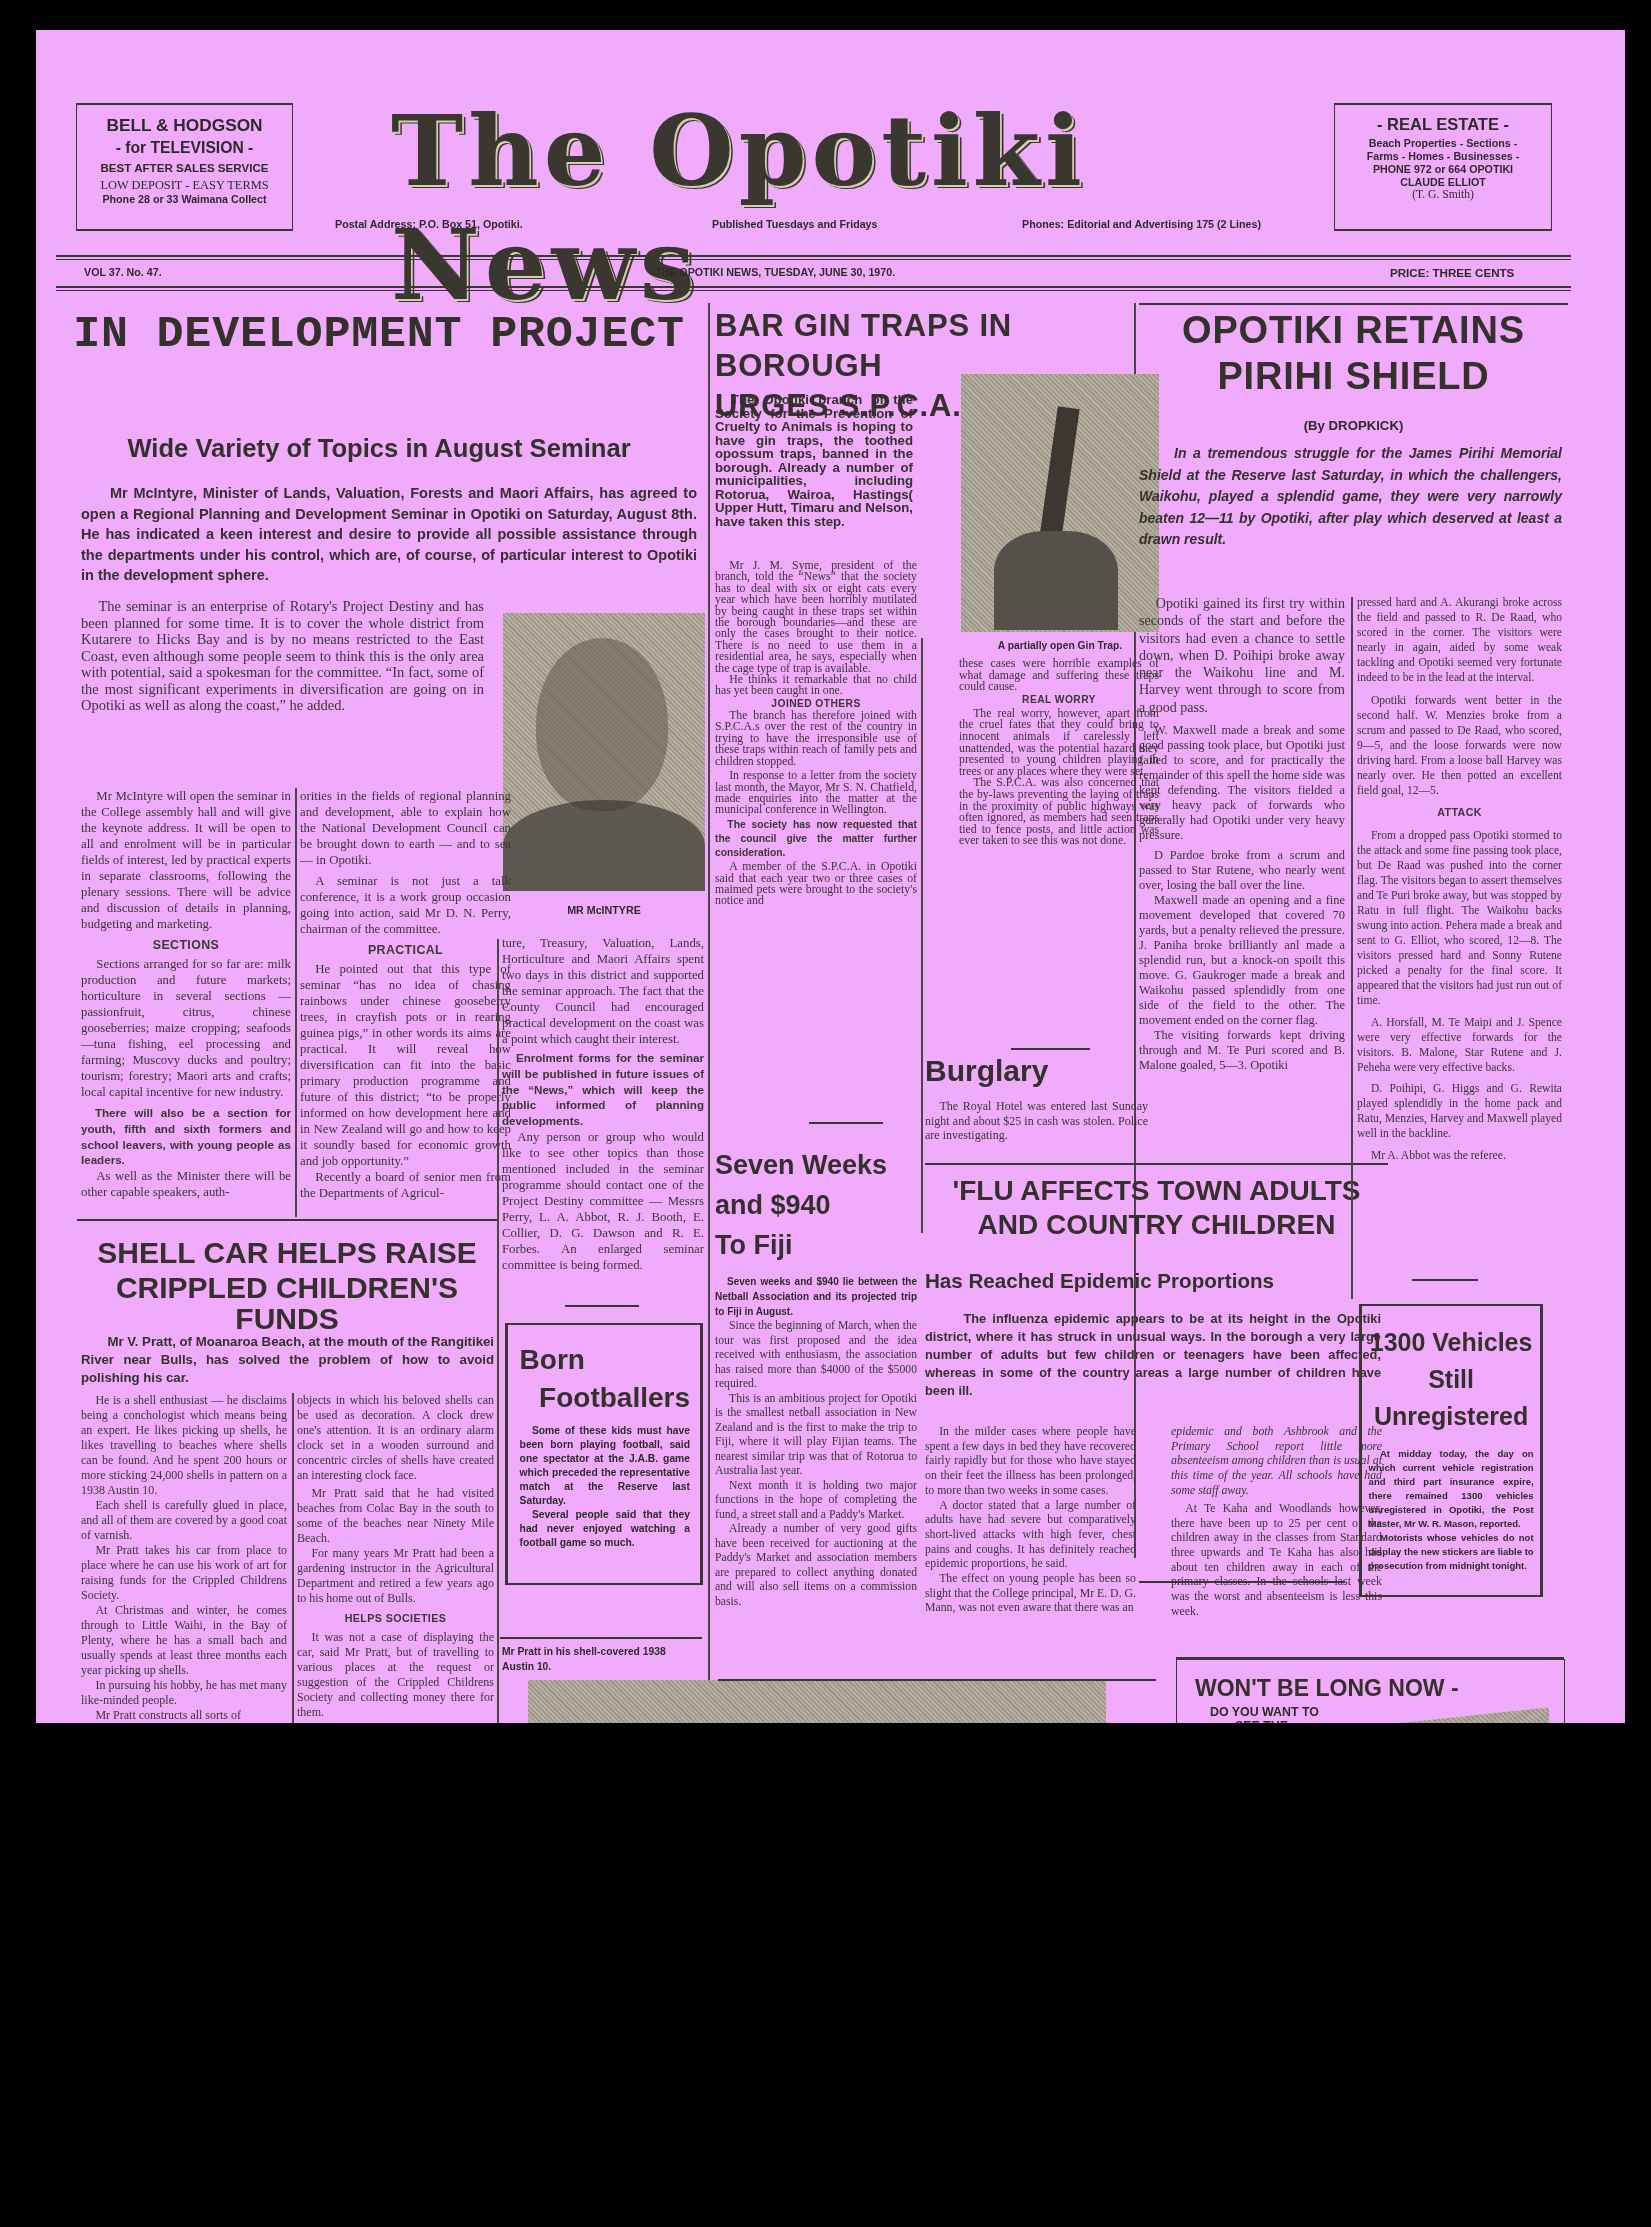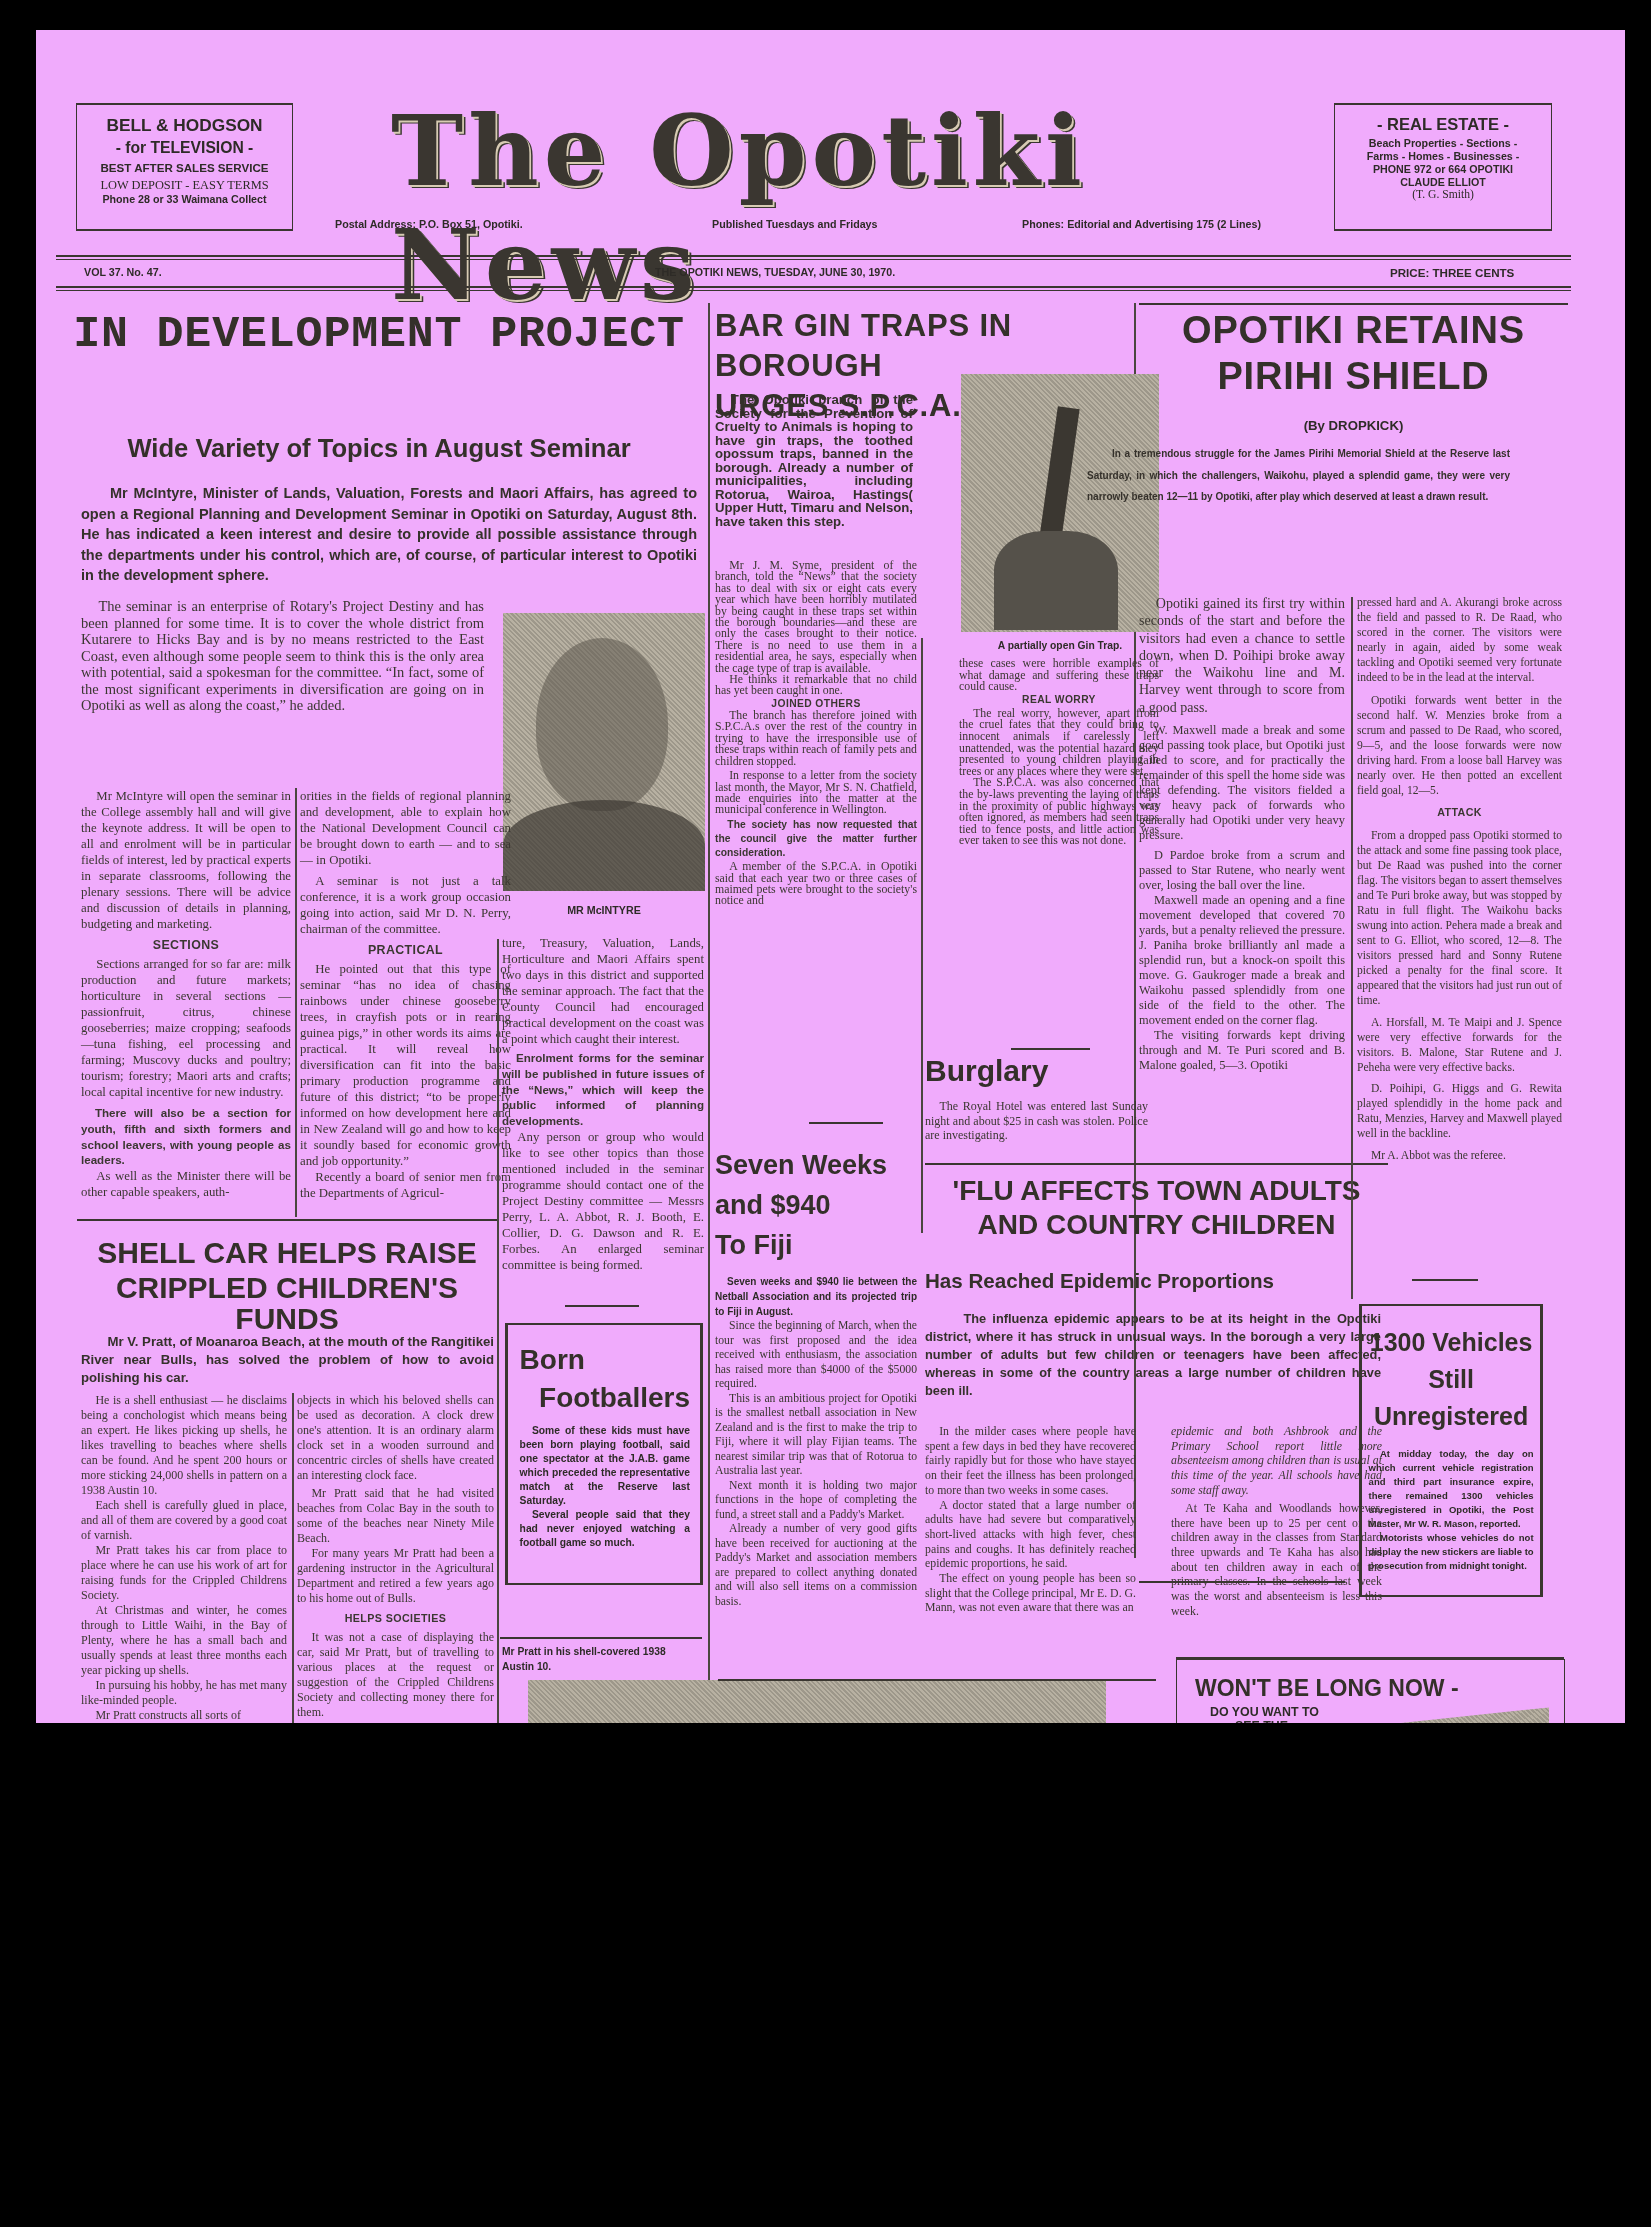--- a/index.html
+++ b/index.html
@@ -197,21 +197,21 @@
     <p style="margin-top:3.3px;">At Te Kaha and Woodlands however, there have been up to 25 per cent of the children away in the classes from Standard three upwards and Te Kaha has also had about ten children away in each of the primary classes. In the schools last week was the worst and absenteeism is less this week.</p>
   </div>
   <div class="hr" style="left:682px;top:1649px;width:438px;height:1.7px;"></div>
 
   <div class="hr" style="left:1103px;top:273px;width:429px;height:1.7px;"></div>
   <div class="abs head" style="left:1103px;top:281px;width:429px;font-size:38px;">
     <div>OPOTIKI RETAINS</div>
     <div style="margin-top:6.6px;">PIRIHI SHIELD</div>
   </div>
   <div class="abs sans" style="left:1103px;top:388px;width:429px;text-align:center;font-weight:bold;font-size:13.2px;">(By DROPKICK)</div>
-  <div class="abs lead" style="left:1051px;top:413px;width:423px;font-size:10px;line-height:21.5px;text-indent:2.5em;">In a tremendous struggle for the James Pirihi Memorial Shield at the Reserve last Saturday, in which the challengers, Waikohu, played a splendid game, they were very narrowly beaten 12—11 by Opotiki, after play which deserved at least a drawn result.</div>
+  <div class="abs lead" style="left:1103px;top:413px;width:423px;font-size:14px;line-height:21.5px;text-indent:2.5em;font-style:italic;">In a tremendous struggle for the James Pirihi Memorial Shield at the Reserve last Saturday, in which the challengers, Waikohu, played a splendid game, they were very narrowly beaten 12—11 by Opotiki, after play which deserved at least a drawn result.</div>
   <div class="abs body" style="left:1103px;top:565px;width:206px;font-size:12.4px;line-height:15px;">
     <p style="font-size:14px;line-height:17.3px;">Opotiki gained its first try within seconds of the start and before the visitors had even a chance to settle down, when D. Poihipi broke away near the Waikohu line and M. Harvey went through to score from a good pass.</p>
     <p style="margin-top:6.6px;">W. Maxwell made a break and some good passing took place, but Opotiki just failed to score, and for practically the remainder of this spell the home side was kept defending. The visitors fielded a very heavy pack of forwards who generally had Opotiki under very heavy pressure.</p>
     <p style="margin-top:5px;">D Pardoe broke from a scrum and passed to Star Rutene, who nearly went over, losing the ball over the line.</p>
     <p>Maxwell made an opening and a fine movement developed that covered 70 yards, but a penalty relieved the pressure. J. Paniha broke brilliantly anl made a splendid run, but a knock-on spoilt this move. G. Gaukroger made a break and Waikohu passed splendidly from one side of the field to the other. The movement ended on the corner flag.</p>
     <p>The visiting forwards kept driving through and M. Te Puri scored and B. Malone goaled, 5—3. Opotiki</p>
   </div>
   <div class="vr" style="left:1315px;top:567px;height:702px;"></div>
   <div class="abs body" style="left:1321px;top:565px;width:205px;font-size:11.6px;line-height:15px;">
     <p style="text-indent:0;">pressed hard and A. Akurangi broke across the field and passed to R. De Raad, who scored in the corner. The visitors were nearly in again, aided by some weak tackling and Opotiki seemed very fortunate indeed to be in the lead at the interval.</p>

